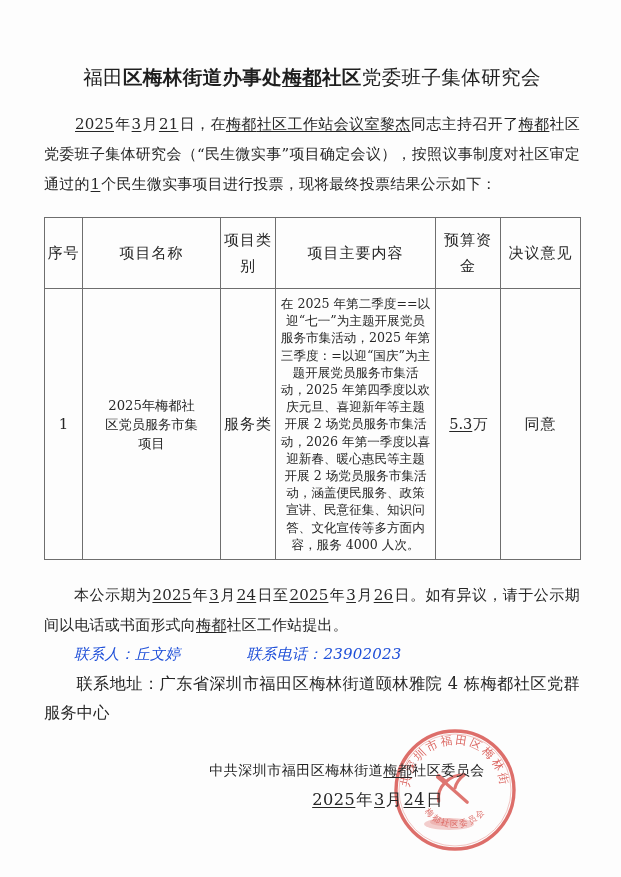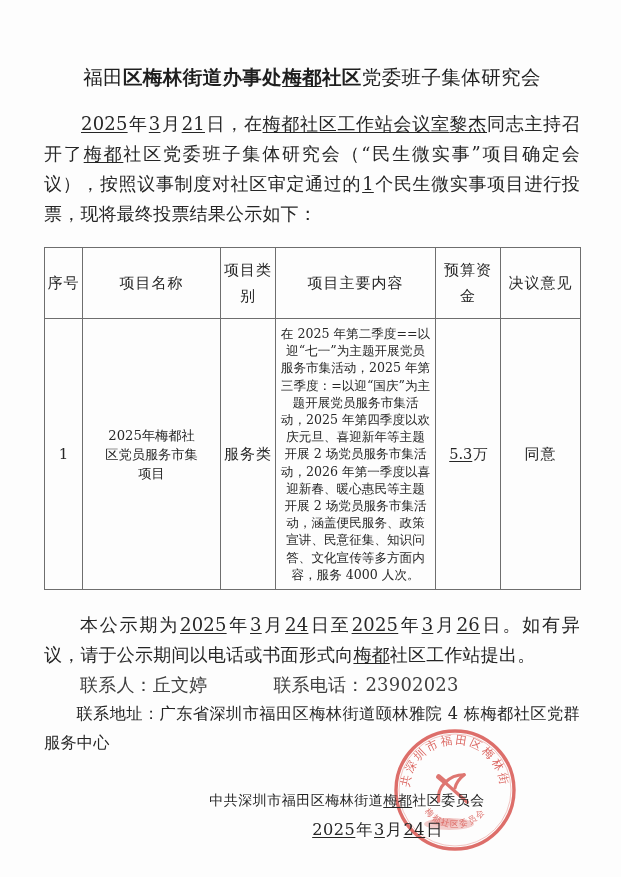--- a/index.html
+++ b/index.html
@@ -36,44 +36,45 @@
     line-height: 31px;
     letter-spacing: 0.4px;
     white-space: nowrap;
     color: #1f1f1f;
   }
   .title-line .b { font-weight: bold; }
   .title-line .u { text-decoration: underline; text-underline-offset: 2px; }
 
   
   .para {
-    font-size: 18px;
+    font-size: 15px;
     line-height: 30px;
     text-align: justify;
     text-justify: inter-ideograph;
     letter-spacing: 0.2px;
     color: #262626;
   }
   .para.intro {
     margin-top: 16px;
     text-indent: 2em;
   }
   .para.notice {
     margin-top: 20px;
     text-indent: 2em;
   }
   .u { text-decoration: underline; text-underline-offset: 2px; }
   .num { font-family: "DejaVu Serif", "Liberation Serif", serif; padding: 0 1px; }
 
   .contact-line {
-    font-size: 18px;
+    font-size: 15px;
     line-height: 29px;
     letter-spacing: 0.2px;
-    color: #404040;
-    text-indent: 2em;
+    color: #1d4ed8;
+    text-indent: 2em;
+    font-style: italic;
   }
   .contact-line .gap { display: inline-block; width: 66px; }
   .addr {
     font-size: 16.2px;
     line-height: 29px;
     letter-spacing: 0.2px;
     color: #262626;
     text-indent: 2em;
     text-align: justify;
     text-justify: inter-ideograph;

